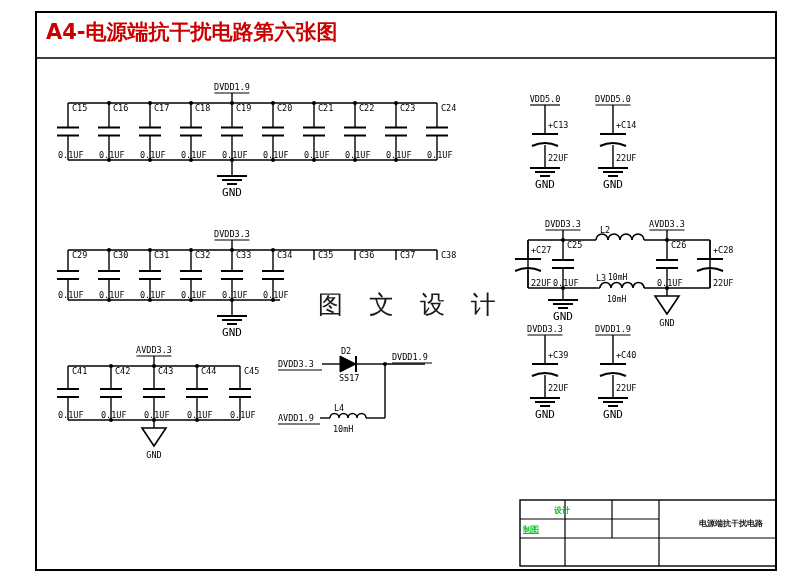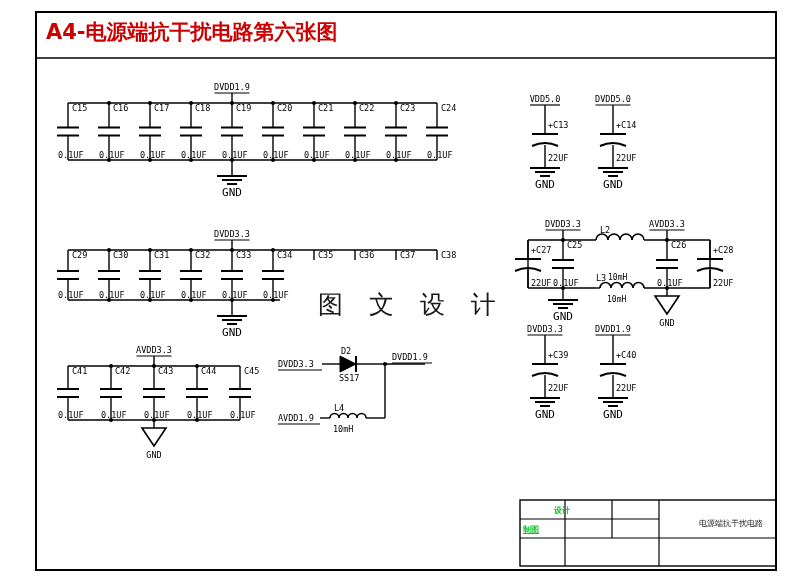--- a/index.html
+++ b/index.html
@@ -417,15 +417,15 @@
         <line x1="520" y1="519" x2="659" y2="519" stroke="#000000" stroke-width="1.2"></line>
         <line x1="520" y1="538" x2="776" y2="538" stroke="#000000" stroke-width="1.2"></line>
       </g>
   </svg>
 
   <div class="ttl">A4-电源端抗干扰电路第六张图</div>
   <div class="wm">图 文 设 计</div>
 
   <div class="tb-gr" style="left:523px; top:505px;margin-left:31px;">设计</div>
   <div class="tb-gr" style="left:523px; top:524px;text-decoration:underline;">制图</div>
-  <div class="tb-cn" style="left:699px; top:518px;">电源端抗干扰电路</div>
+  <div class="tb-cn" style="left:699px; top:518px;font-weight:bold;">电源端抗干扰电路</div>
 
 </div>
 
 </body></html>

